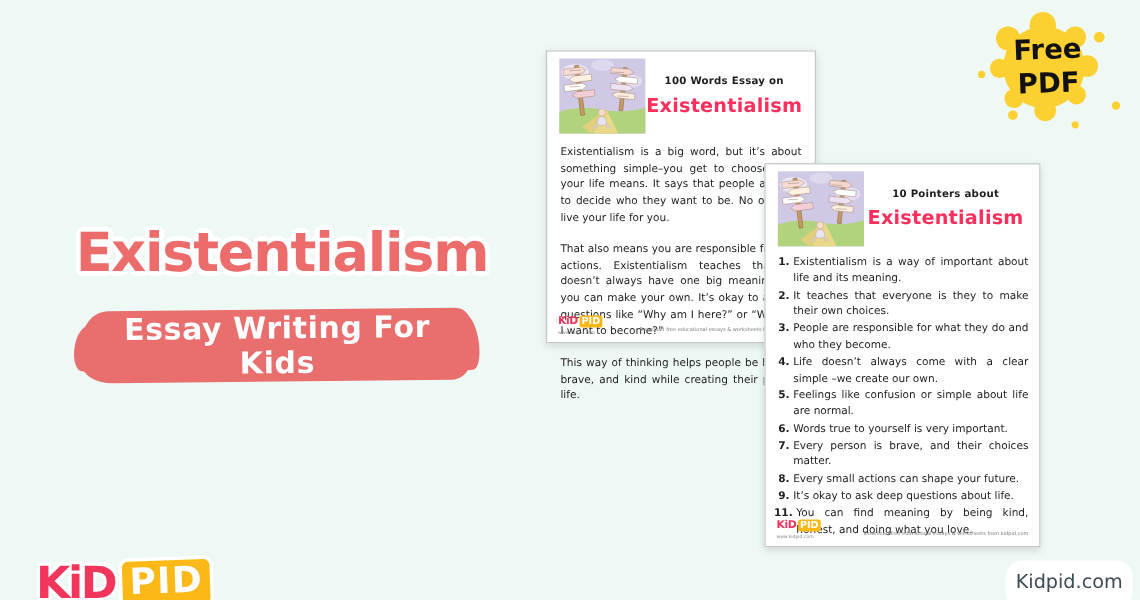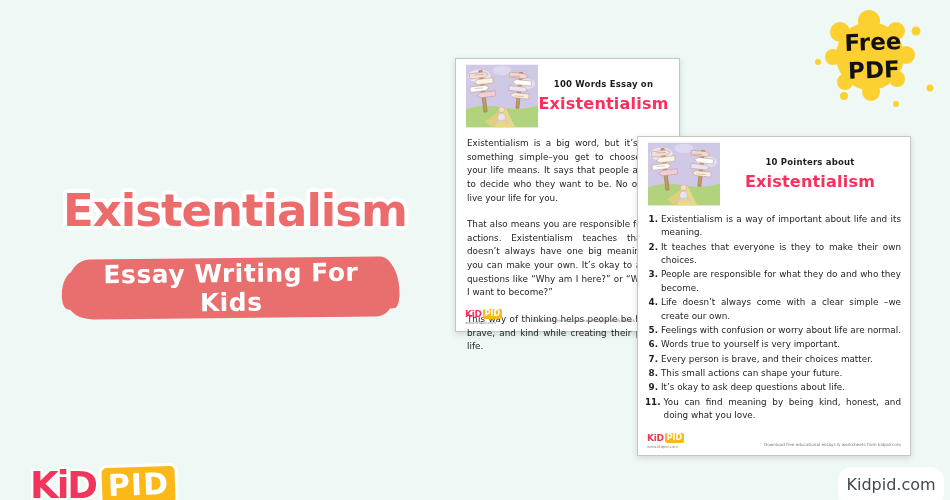--- a/index.html
+++ b/index.html
@@ -48,22 +48,22 @@
     font-family: "DejaVu Sans", sans-serif; font-weight: bold; font-size: 23px;
     color: #111111; line-height: 1.2; text-align: center;
   }
 
   
   .card {
     position: absolute; background: #ffffff; border: 1px solid #c3c8c6;
     box-shadow: 0 2px 6px rgba(60,80,75,0.18);
     font-family: "DejaVu Sans", sans-serif; color: #1e1e1e;
   }
-  .card1 { left: 455px; top: 58px; width: 225px; height: 274px; z-index: 1; }
-  .card2 { left: 637px; top: 136px; width: 274px; height: 320px; z-index: 3; }
+  .card1 { left: 455px; top: 42px; width: 225px; height: 244px; z-index: 1; }
+  .card2 { left: 637px; top: 136px; width: 230px; height: 320px; z-index: 3; }
 
   .card-head { display: flex; padding: 5px 10px 0 10px; }
   .illo { width: 72px; height: 64px; flex: 0 0 auto; }
   .head-text { flex: 1; text-align: center; padding-top: 15px; }
   .kicker { font-size: 8.5px; font-weight: 600; color: #1d1d1d; letter-spacing: 0.2px; }
   .card-title { font-size: 16px; font-weight: bold; color: #fb2e5c; margin-top: 5px; letter-spacing: 0.2px; }
 
   .card-body { padding: 9px 11px 0 11px; font-size: 8.8px; line-height: 1.55; text-align: justify; }
   .card-body p { margin: 0 0 13px 0; }
 
@@ -225,33 +225,33 @@
         <div class="point">
         <span class="pt-num">3.</span>
         <span class="pt-text">People are responsible for what they do and who they become.</span>
       </div>
         <div class="point">
         <span class="pt-num">4.</span>
         <span class="pt-text">Life doesn’t always come with a clear simple –we create our own.</span>
       </div>
         <div class="point">
         <span class="pt-num">5.</span>
-        <span class="pt-text">Feelings with confusion or worry about life are normal.</span>
+        <span class="pt-text">Feelings like confusion or simple about life are normal.</span>
       </div>
         <div class="point">
         <span class="pt-num">6.</span>
         <span class="pt-text">Words true to yourself is very important.</span>
       </div>
         <div class="point">
         <span class="pt-num">7.</span>
         <span class="pt-text">Every person is brave, and their choices matter.</span>
       </div>
         <div class="point">
         <span class="pt-num">8.</span>
-        <span class="pt-text">This small actions can shape your future.</span>
+        <span class="pt-text">Every small actions can shape your future.</span>
       </div>
         <div class="point">
         <span class="pt-num">9.</span>
         <span class="pt-text">It’s okay to ask deep questions about life.</span>
       </div>
         <div class="point">
         <span class="pt-num">11.</span>
         <span class="pt-text">You can find meaning by being kind, honest, and doing what you love.</span>
       </div>
       </div>

